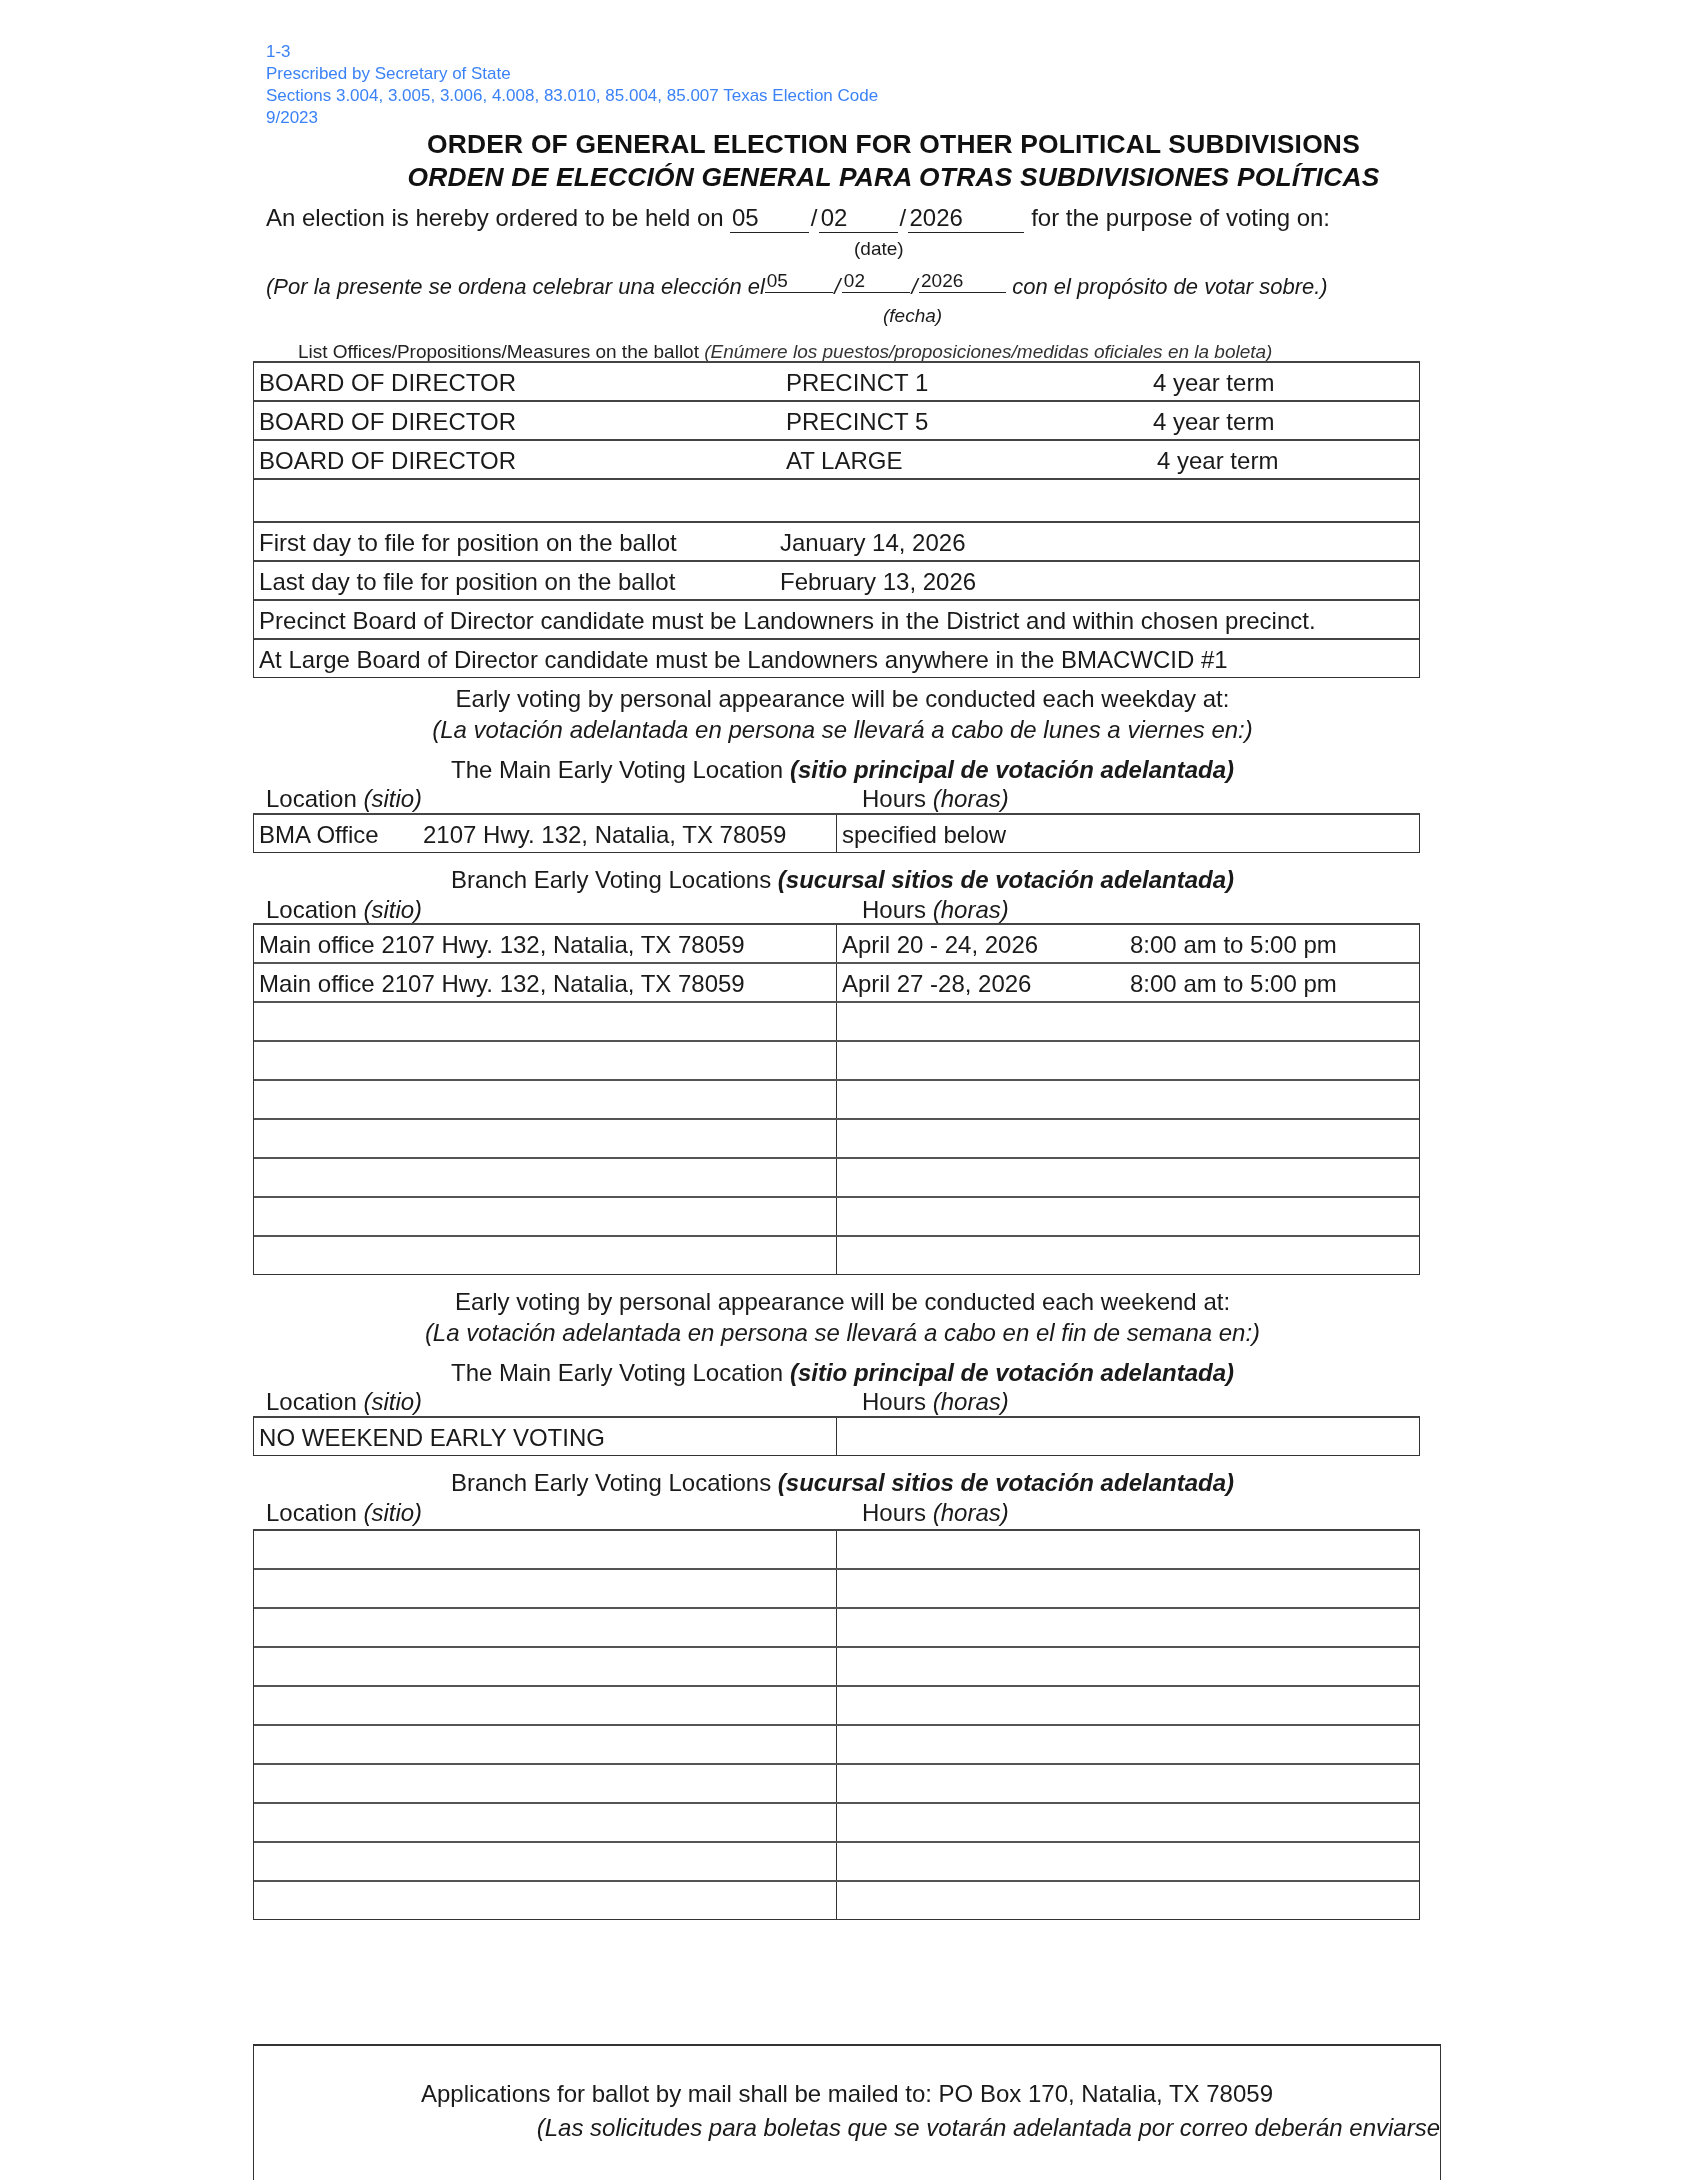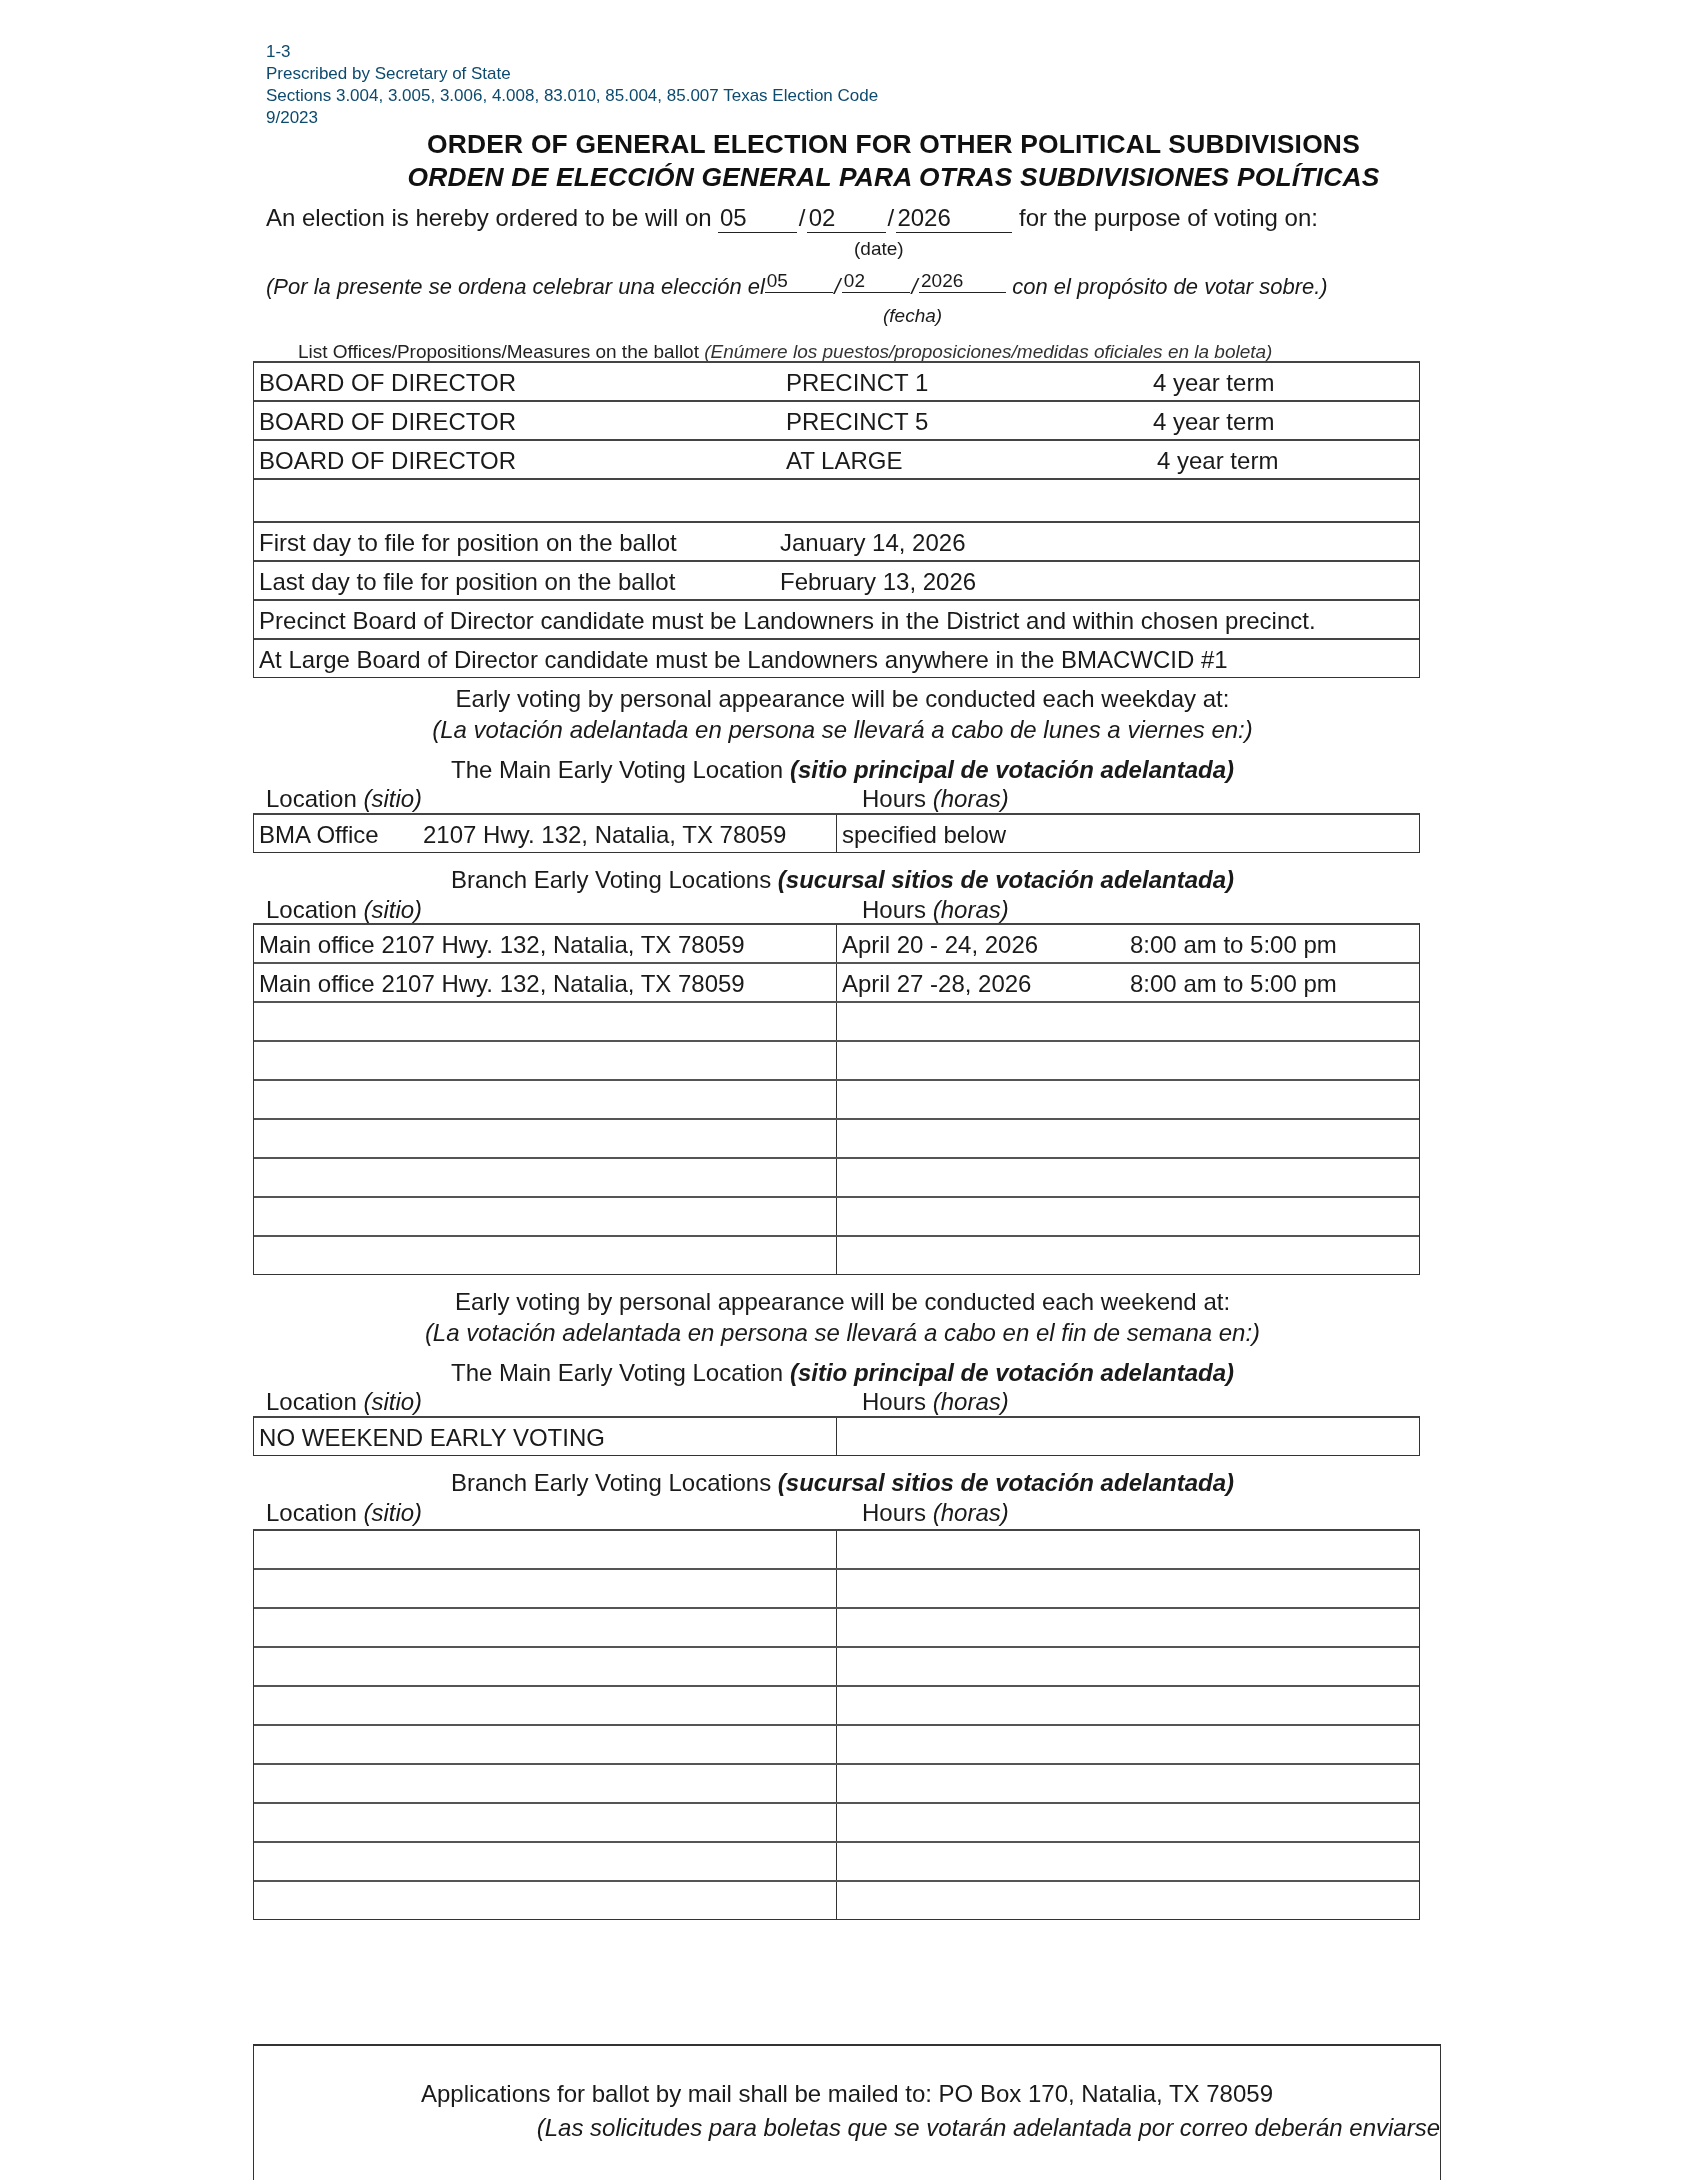--- a/index.html
+++ b/index.html
@@ -2,21 +2,21 @@
 <html style="font-size:13.6px"><head>
 <meta charset="utf-8">
 <style>
   html, body { margin: 0; padding: 0; background: #ffffff; }
   body {
     width: 1685px; height: 2181px; position: relative; overflow: hidden;
     font-family: "Liberation Sans", sans-serif; color: #1a1a1a;
   }
   .page { position: absolute; left: 0; top: 0; width: 1685px; height: 2181px; }
 
-  .hdr-small { position: absolute; left: 266px; font-size: 17px; line-height: 22px; color: #0c4a6e; }
+  .hdr-small { position: absolute; left: 266px; font-size: 17px; line-height: 22px; color: #3b82f6; }
   .hdr-small div { white-space: nowrap; }
 
   .title { position: absolute; left: 0; width: 1685px; text-align: center; font-weight: bold; font-size: 26.4px; letter-spacing: 0.2px; color: #111; }
   .title.t1 { top: 129px; left: 51px; }
   .title.t2 { top: 162px; font-style: italic; left: 51px; }
 
   .elect-line { position: absolute; left: 266px; font-size: 24px; color: #1a1a1a; white-space: nowrap; }
   .elect-line.en { top: 204px; }
   .elect-line.es { top: 274px; font-style: italic; font-size: 22px; }
   .blank { display: inline-block; border-bottom: 1.7px solid #222; text-align: left; vertical-align: baseline; padding-left: 1.7px; }
@@ -60,21 +60,21 @@
     <div>1-3</div>
     <div>Prescribed by Secretary of State</div>
     <div>Sections 3.004, 3.005, 3.006, 4.008, 83.010, 85.004, 85.007 Texas Election Code</div>
     <div>9/2023</div>
   </div>
 
   <div class="title t1">ORDER OF GENERAL ELECTION FOR OTHER POLITICAL SUBDIVISIONS</div>
   <div class="title t2">ORDEN DE ELECCIÓN GENERAL PARA OTRAS SUBDIVISIONES POLÍTICAS</div>
 
   <div class="elect-line en">
-    <span>An election is hereby ordered to be will on</span>
+    <span>An election is hereby ordered to be held on</span>
     <span class="blank" style="width:77px;">05</span><span class="slash">/</span><span class="blank" style="width:77px;">02</span><span class="slash">/</span><span class="blank" style="width:115px;">2026</span>
     <span>for the purpose of voting on:</span>
   </div>
   <div class="sub-label date">(date)</div>
 
   <div class="elect-line es">
     <span>(Por la presente se ordena celebrar una elección el</span><span class="blank sup" style="width:66px;">05</span><span class="slash">/</span><span class="blank sup" style="width:66px;">02</span><span class="slash">/</span><span class="blank sup" style="width:85px;">2026</span>
     <span>con el propósito de votar sobre.)</span>
   </div>
   <div class="sub-label fecha">(fecha)</div>

